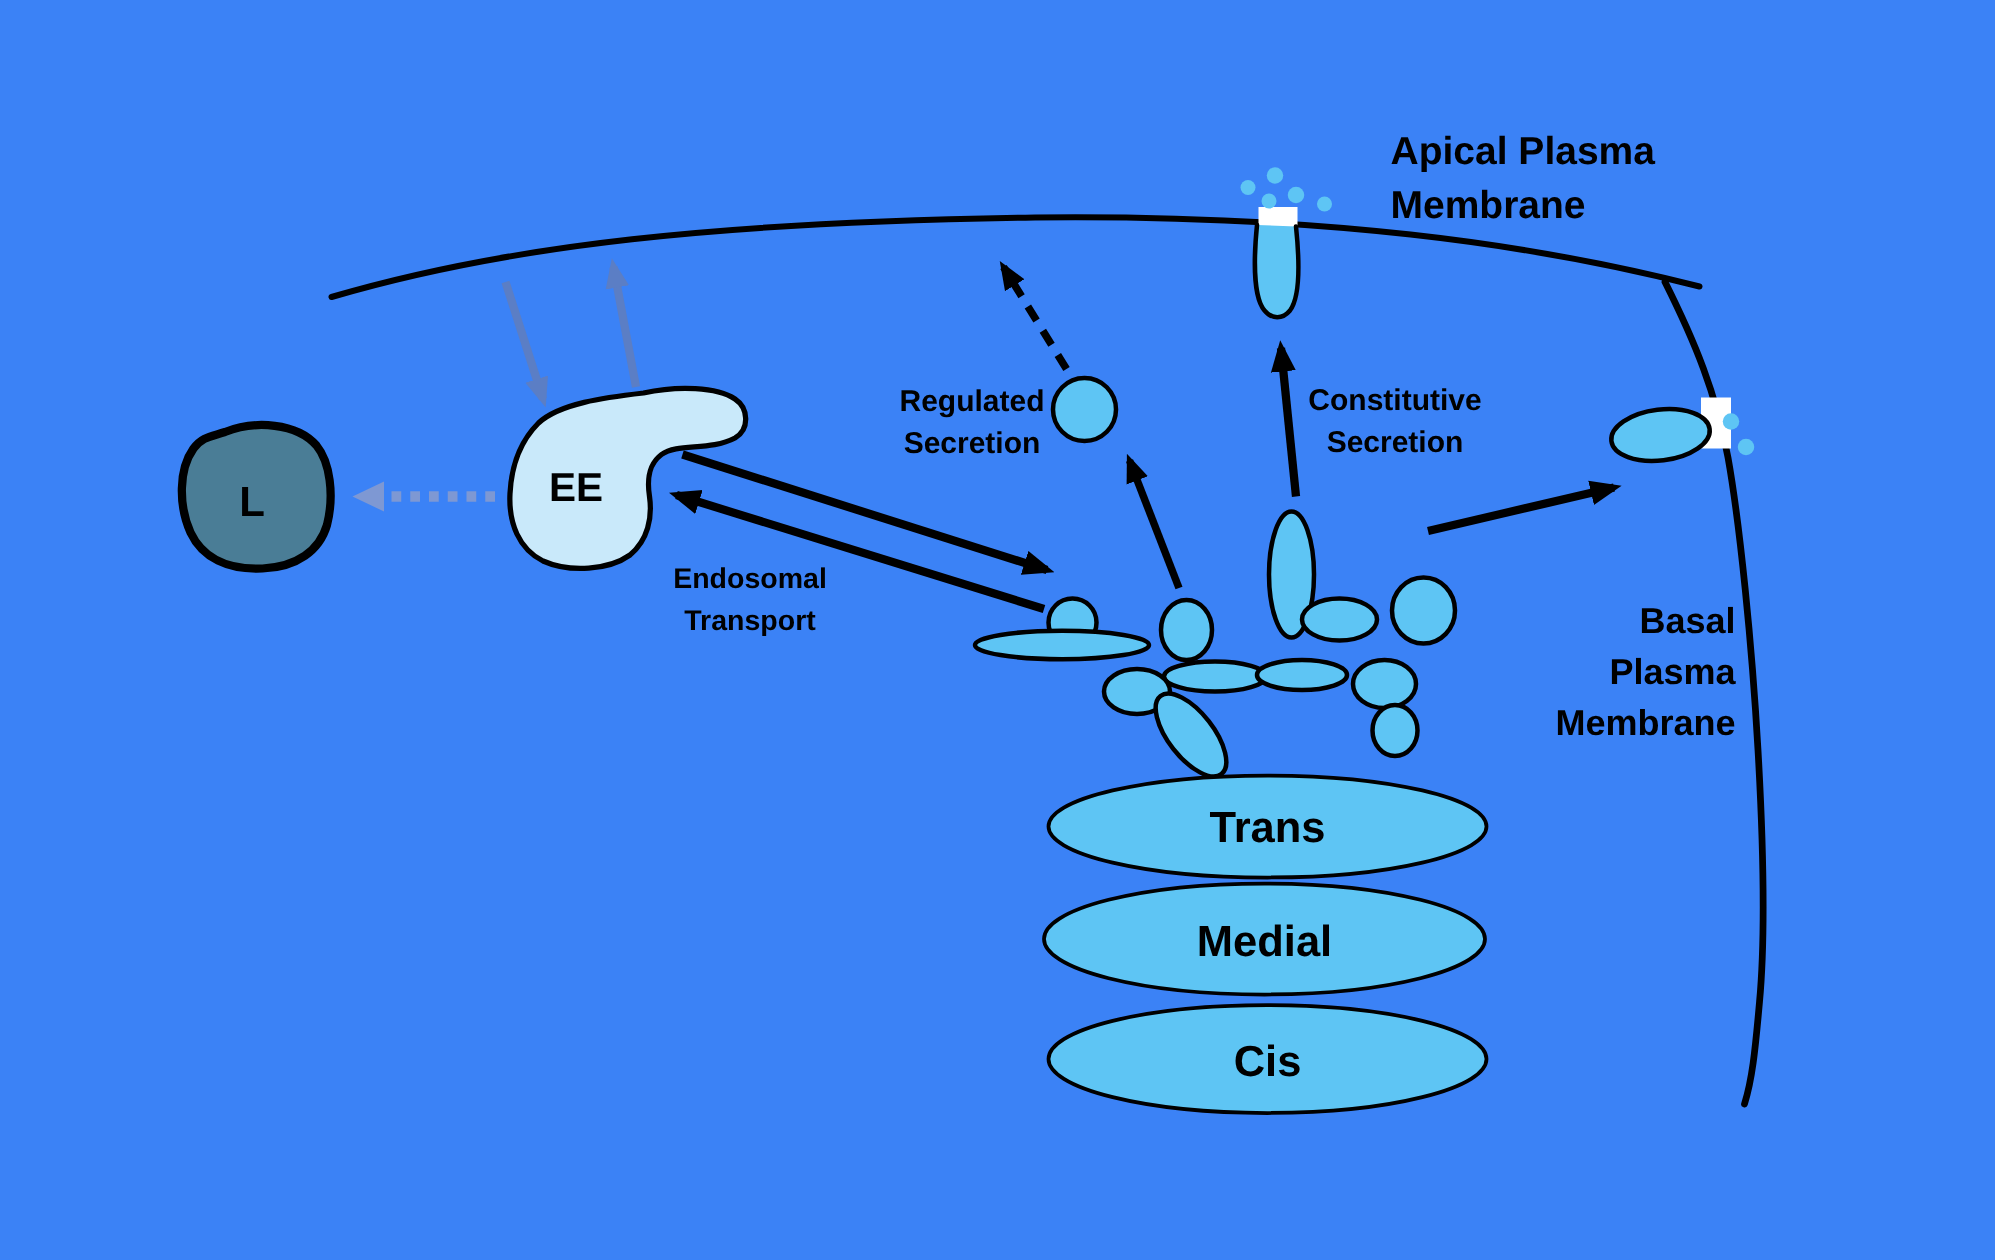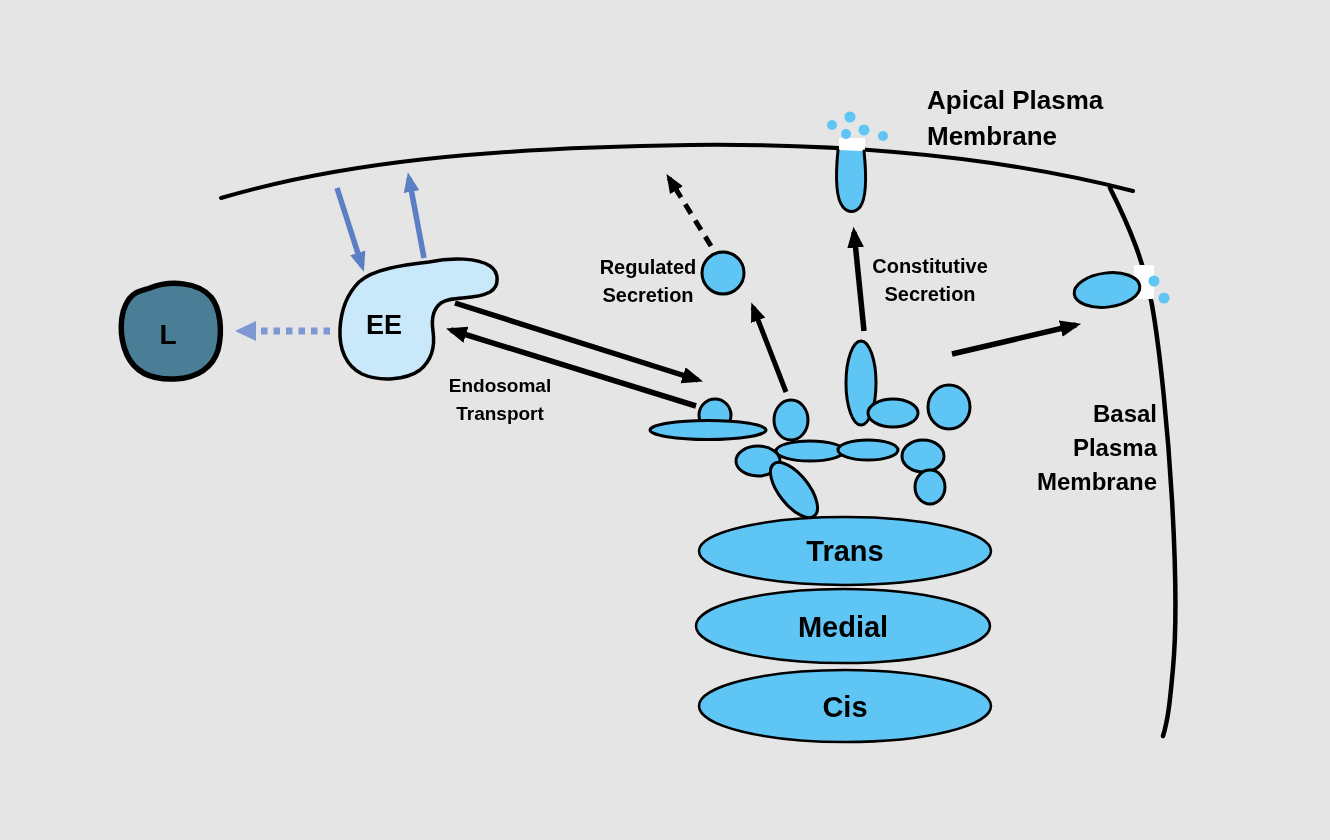--- a/index.html
+++ b/index.html
@@ -1,17 +1,17 @@
 <!DOCTYPE html>
 <html><head>
 <meta charset="utf-8">
 <style>
   html,body{margin:0;padding:0;background:#ffffff;}
   .canvas-wrap{
-    width:1330px;height:840px;position:relative;background:#e5e5e5;overflow:hidden;
+    width:1330px;height:840px;position:relative;background:#3b82f6;overflow:hidden;
     font-family:"Liberation Sans", sans-serif;
   }
   svg text{
     font-family:"Liberation Sans", sans-serif;
     font-weight:700;
     fill:#000000;
   }
   .lbl-apical{font-size:26px;}
   .lbl-basal{font-size:24px;}
   .lbl-small{font-size:20px;}

